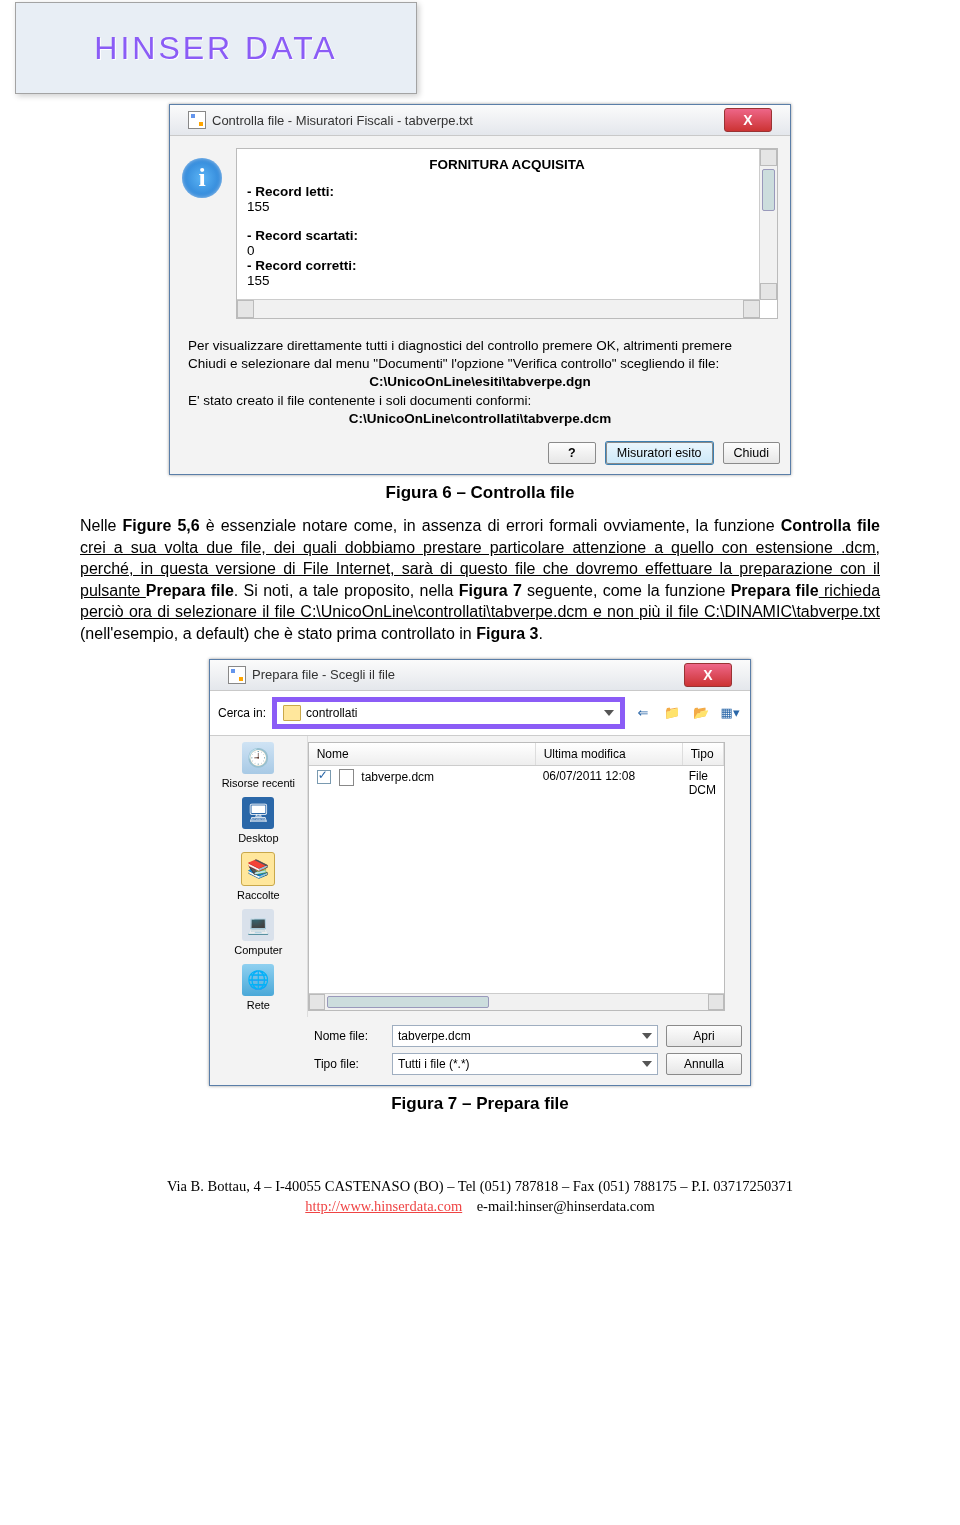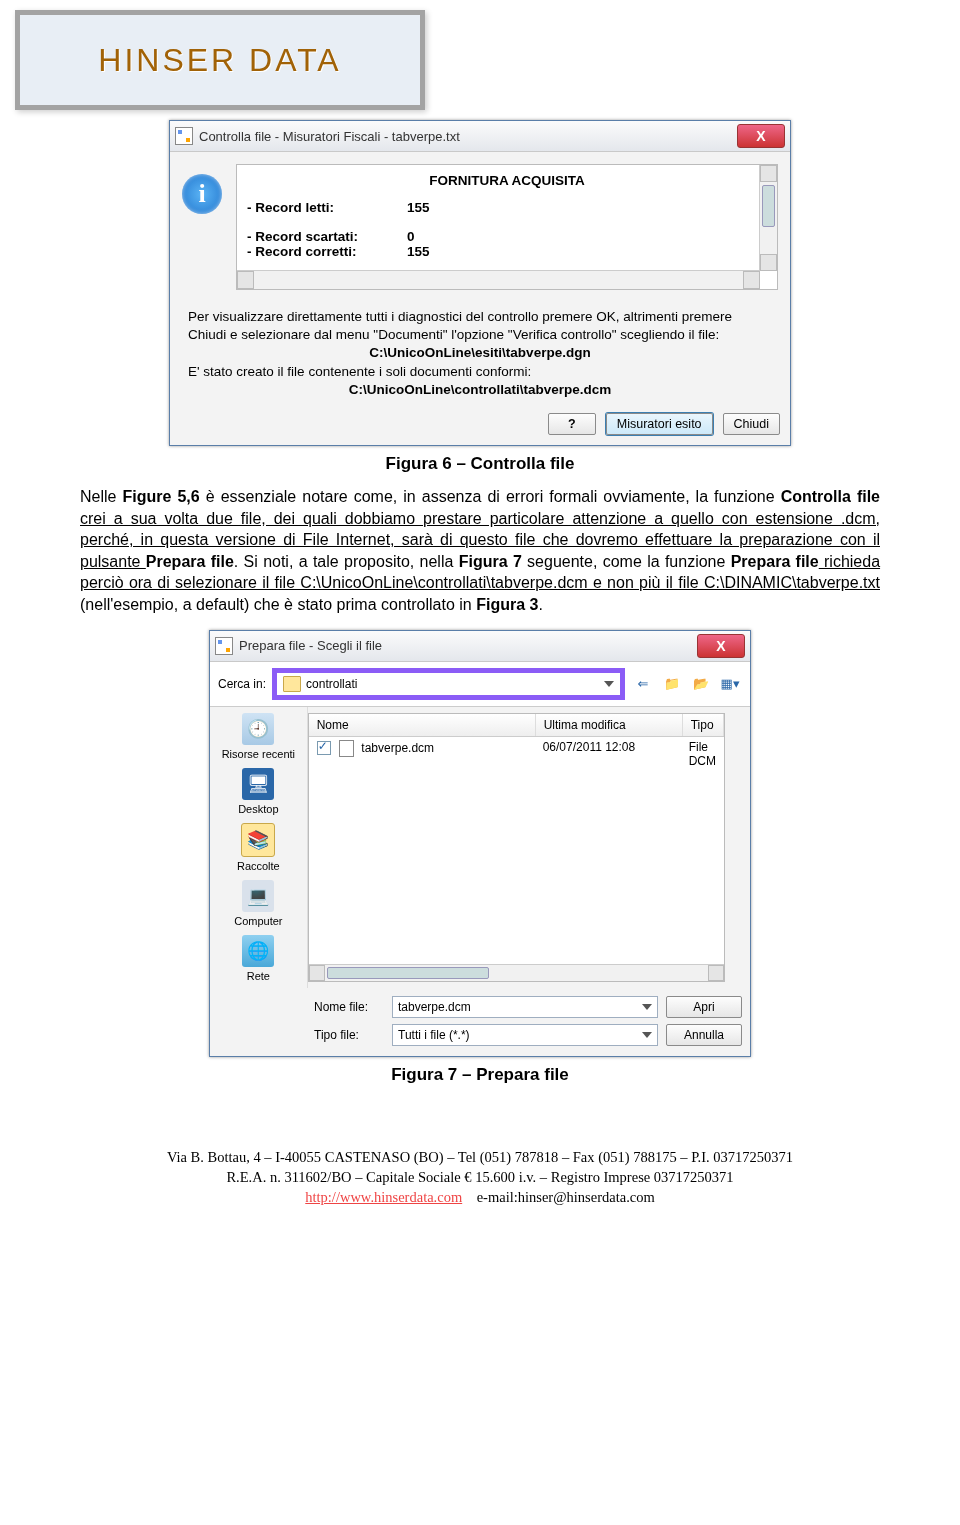--- a/index.html
+++ b/index.html
@@ -6,30 +6,30 @@
     margin: 0;
     font-family: Arial, sans-serif;
     background: #fff;
     color: #000;
     width: 960px;
     padding: 0;
   }
   .logo {
     width: 400px;
     height: 90px;
-    margin: 10px 0 10px 15px;
-    border: 5px solid #a3a3a3;
+    margin: 2px 0 10px 15px;
+    border: 1px solid #a3a3a3;
     background: #e8eef5;
     display: flex;
     align-items: center;
     justify-content: center;
     font-family: "Arial Black", sans-serif;
     font-size: 32px;
     letter-spacing: 3px;
-    color: #a16207;
+    color: #8b5cf6;
     text-shadow: 1px 1px 0 #fff;
     box-shadow: 2px 2px 6px rgba(0,0,0,0.2);
   }
   .page {
     padding: 0 80px 30px 80px;
   }
   .caption {
     text-align: center;
     font-family: "Comic Sans MS", "Trebuchet MS", sans-serif;
     font-size: 17px;
@@ -52,21 +52,21 @@
     border: 1px solid #5a7ea8;
     background: #f3f3f3;
     box-shadow: 0 0 3px rgba(0,0,0,0.4);
   }
   .titlebar {
     height: 30px;
     background: linear-gradient(#fbfbfb,#e4e7ec);
     border-bottom: 1px solid #c9c9c9;
     display: flex;
     align-items: center;
-    padding: 0 5px;
+    padding: 0 18px;
   }
   .appicon {
     width: 16px; height: 16px;
     background: #fff;
     border: 1px solid #888;
     margin-right: 6px;
     position: relative;
   }
   .appicon:before, .appicon:after {
     content: ""; position: absolute; width:4px; height:4px; background:#6495ed;
@@ -127,23 +127,23 @@
   .hscroll {
     position:absolute; left:0; right:17px; bottom:0; height:18px;
     background:#f1f1f1; border-top:1px solid #ccc;
   }
   .hscroll:before, .hscroll:after {
     content:""; position:absolute; top:0; bottom:0; width:17px;
     background:#e5e5e5; border:1px solid #bbb; box-sizing:border-box;
   }
   .hscroll:before { left:0; }
   .hscroll:after { right:0; }
-  .msgrow { display:flex; }
+  .msgrow { display:flex;flex-direction:column; }
   .msglabel { min-width: 160px; font-weight:bold; }
-  .msgval { font-weight:bold; }
+  .msgval { font-weight:normal; }
   .center { text-align:center; font-weight:bold; }
   .dtext {
     padding: 6px 18px 14px 18px;
     font-family: Verdana, sans-serif;
     font-size: 13.5px;
     line-height: 1.35;
   }
   .dbuttons {
     display:flex; justify-content:flex-end; gap:10px;
     padding: 0 10px 10px 10px;
@@ -451,19 +451,18 @@
       </div>
     </div>
   </div>
 
   <div class="caption">Figura 7 – Prepara file</div>
 
 </div>
 
 <div class="footer">
   <div>Via B. Bottau, 4 – I-40055 CASTENASO (BO) – Tel (051) 787818 – Fax (051) 788175 – P.I. 03717250371</div>
-  <div>R.E.A. n. 311602/BO – Capitale Sociale € 15.600 i.v. – Registro Imprese 03717250371</div>
   <div>
     <a>http://www.hinserdata.com</a>
     &nbsp;&nbsp;
     <span>e-mail:hinser@hinserdata.com</span>
   </div>
 </div>
 
 </body></html>

